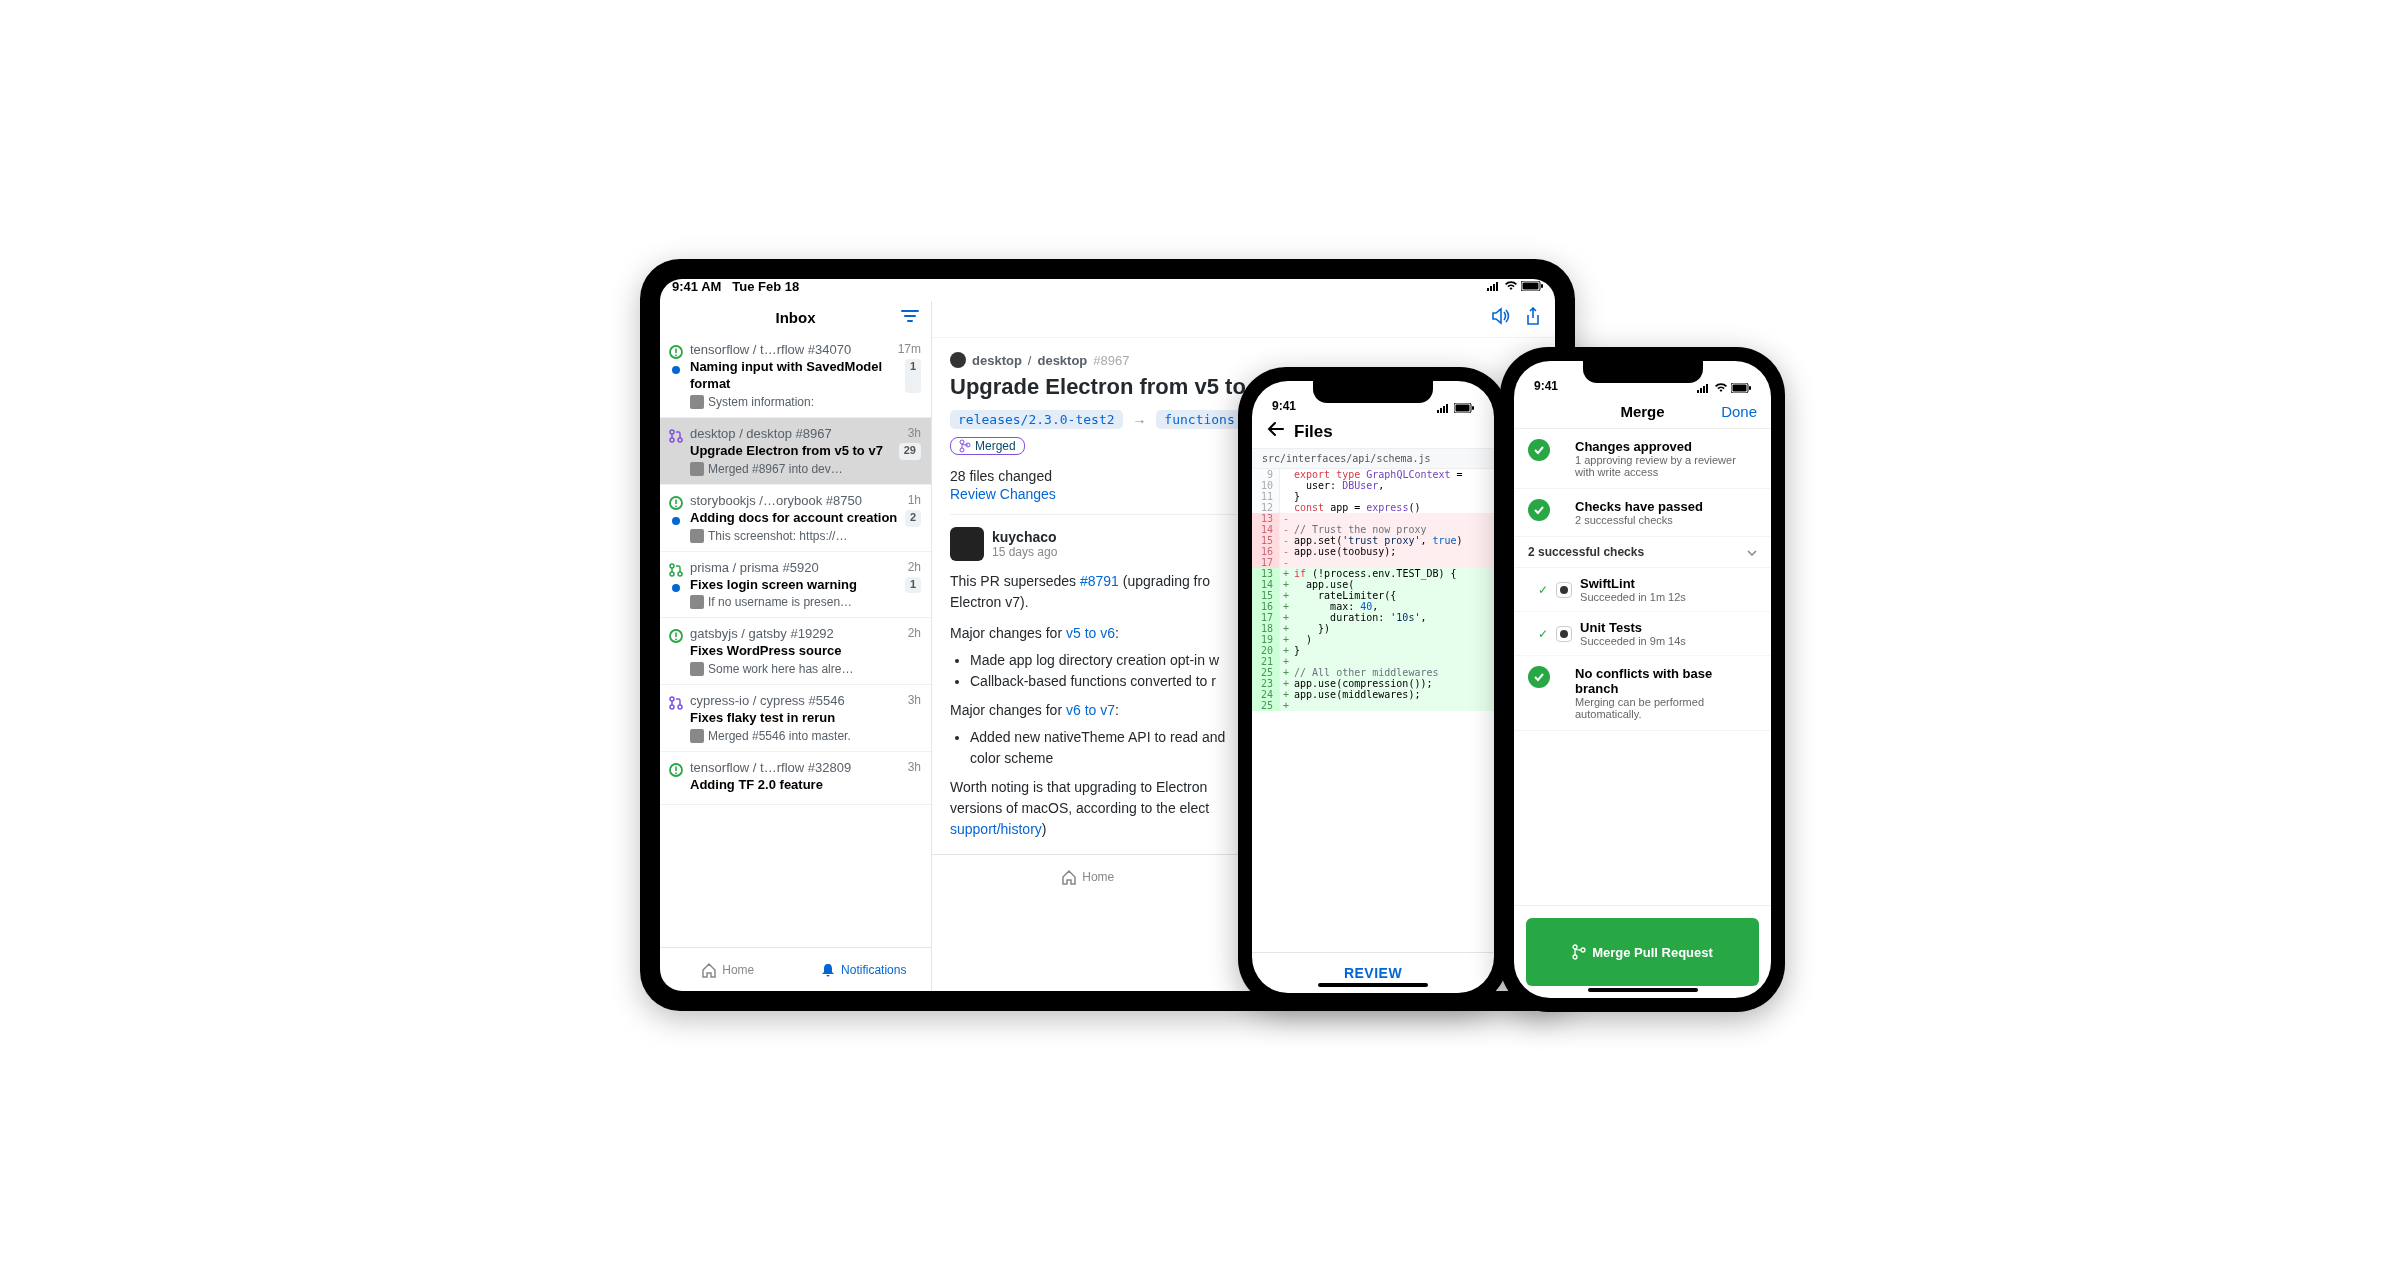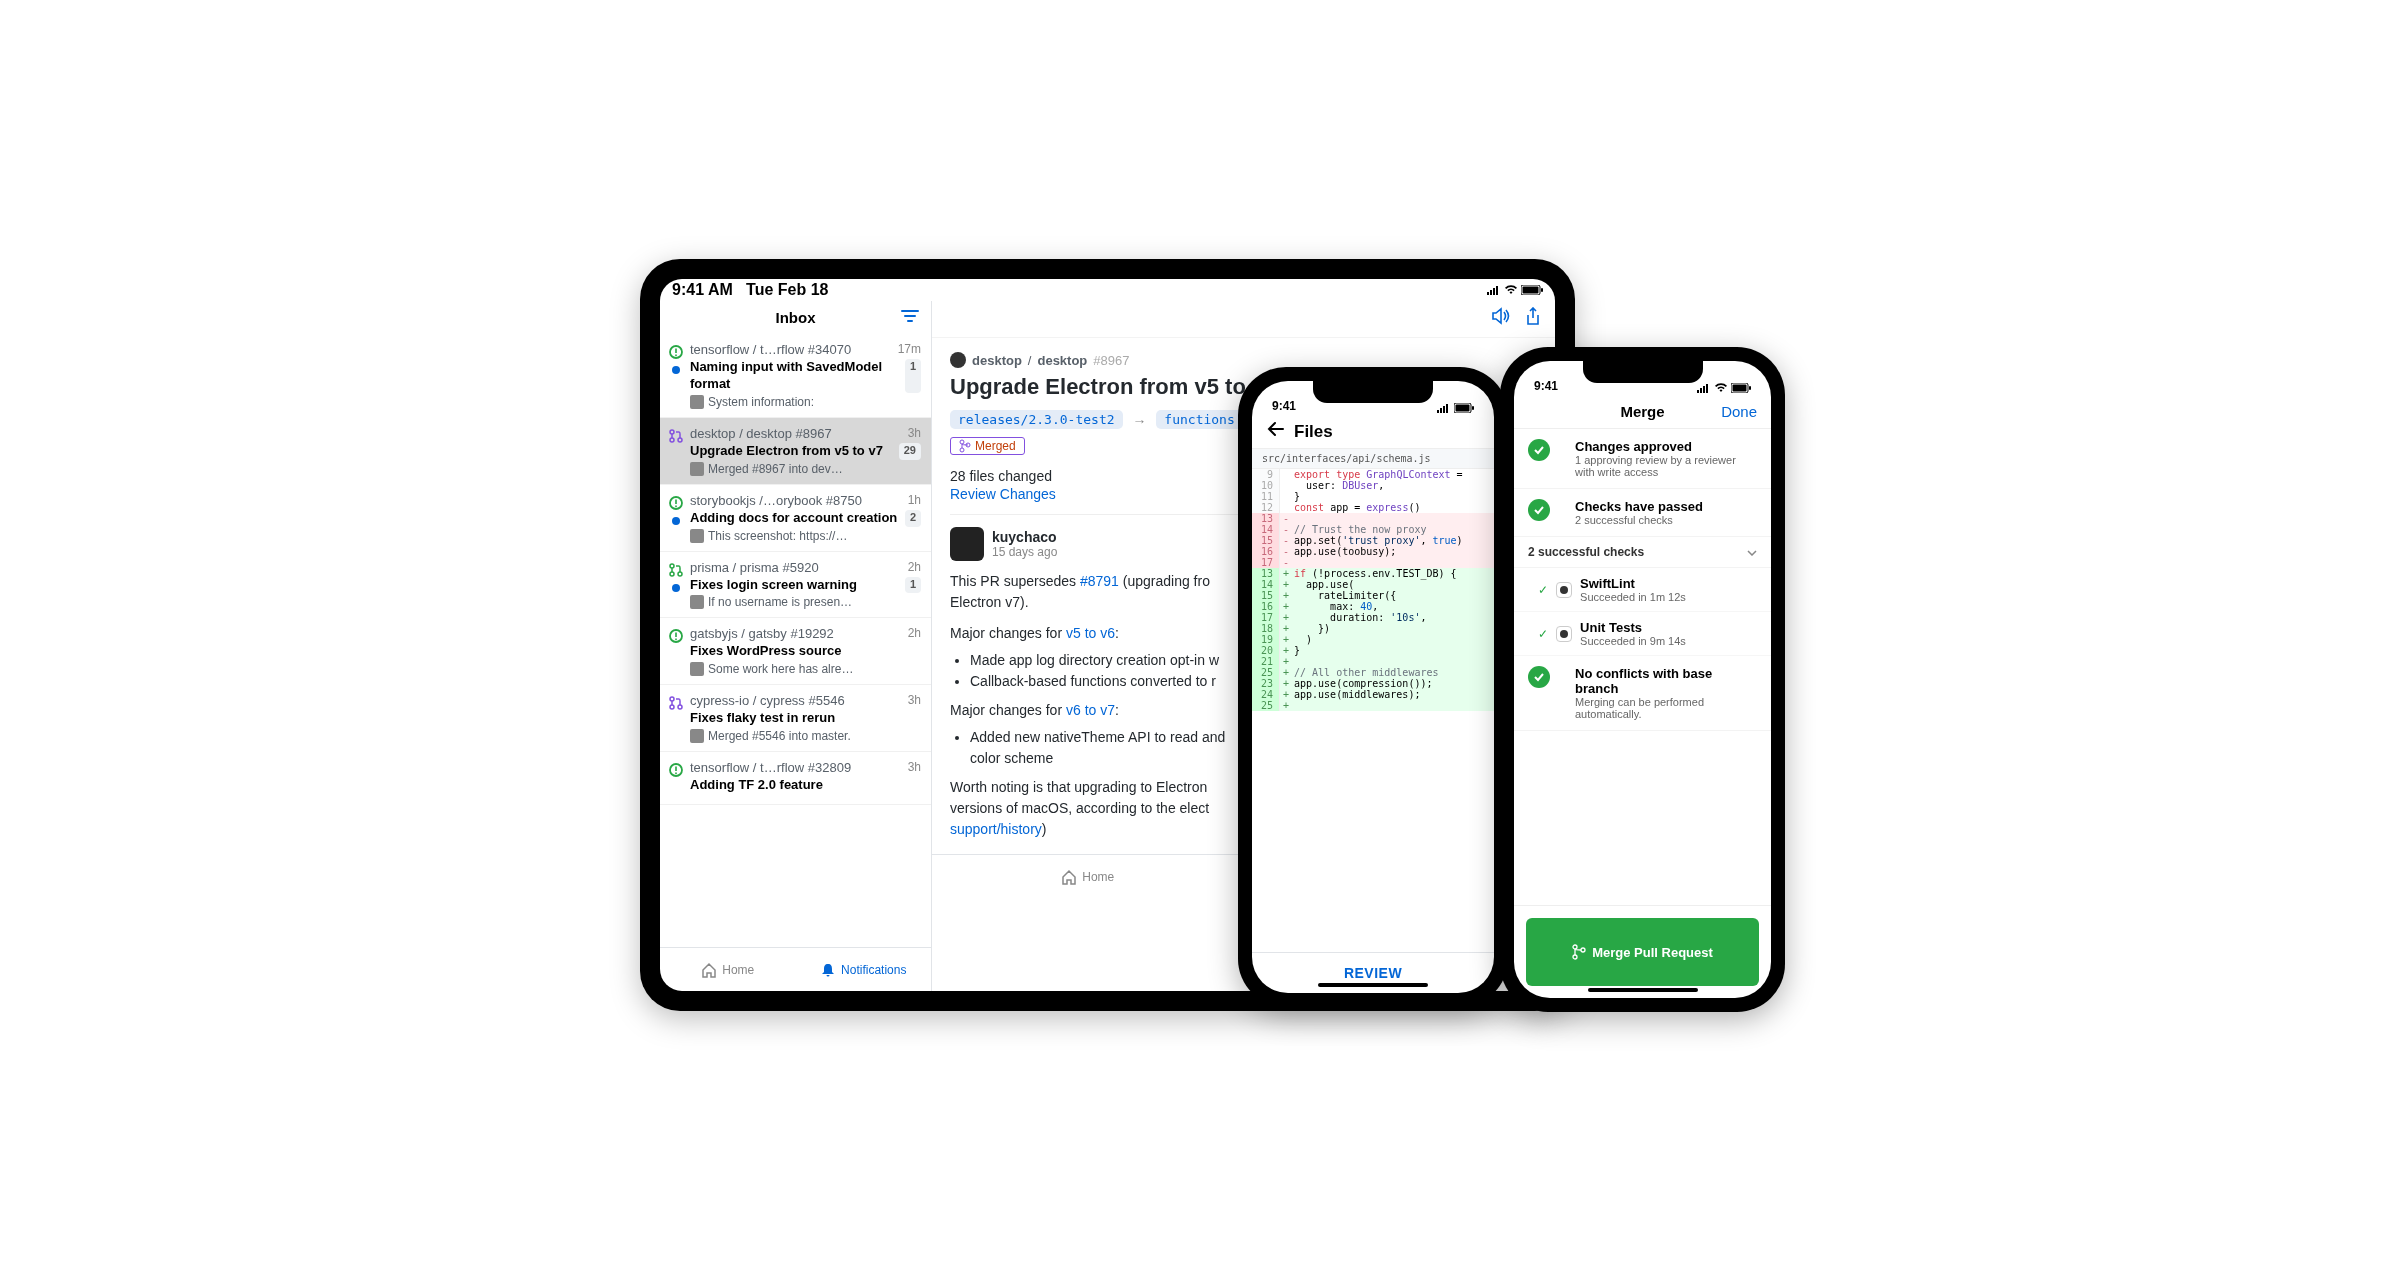--- a/index.html
+++ b/index.html
@@ -32,23 +32,23 @@
 }
 .ipad-screen {
   width: 100%; height: 100%;
   background: #fff;
   border-radius: 22px;
   overflow: hidden;
   display: flex; flex-direction: column;
 }
 .ipad-statusbar {
   height: 22px;
-  display: flex; justify-content: space-between; align-items: center;
+  display: flex; justify-content: space-between; align-items: flex-start;
   padding: 0 12px;
-  font-size: 16px; font-weight: 600;
+  font-size: 13px; font-weight: 600;
 }
 .ipad-body { flex: 1; display: flex; overflow: hidden; }
 .ipad-sidebar { width: 272px; border-right: 1px solid #e1e4e8; display: flex; flex-direction: column; }
 .sidebar-header { display: flex; align-items: center; justify-content: center; padding: 8px; position: relative; }
 .sidebar-title { font-weight: 700; font-size: 15px; }
 .filter-btn { position: absolute; right: 12px; color: #0366d6; }
 .inbox-list { flex: 1; overflow: hidden; }
 .inbox-item { padding: 8px 10px 8px 30px; border-bottom: 1px solid #f0f0f0; position: relative; font-size: 13px; }
 .inbox-item.selected { background: #d8d8d8; }
 .item-icon { position: absolute; left: 8px; top: 10px; width: 16px; height: 16px; display:flex; align-items:center; justify-content:center;}
@@ -66,21 +66,21 @@
 .ipad-detail { flex:1; display:flex; flex-direction:column; }
 .detail-header { display:flex; justify-content:flex-end; gap:14px; padding: 6px 14px; border-bottom: 1px solid #f3f3f3; color:#0366d6; }
 .detail-body { padding: 14px 18px; font-size: 14px; color:#24292e; overflow:hidden; }
 .breadcrumb { display:flex; align-items:center; gap:6px; color:#586069; font-size:13px; margin-bottom:6px; }
 .breadcrumb .gh { width:16px; height:16px; border-radius:50%; background:#333; display:inline-block; }
 .pr-title { font-size: 22px; font-weight: 700; margin-bottom:10px; }
 .pill { display:inline-block; padding:2px 8px; border-radius:5px; font-family: SFMono-Regular, Menlo, monospace; font-size:13px; }
 .pill.src { background:#e4ecf7; color:#0366d6; }
 .pill.dst { background:#e4ecf7; color:#0366d6; }
 .arrow-small { color:#888; margin: 0 6px; }
-.merged-badge { display:inline-flex; align-items:center; gap:4px; border:1px solid #8250df; color:#c2410c; padding:1px 8px; border-radius:3px; font-size:12px; margin-top:8px; }
+.merged-badge { display:inline-flex; align-items:center; gap:4px; border:1px solid #8250df; color:#0c4a6e; padding:1px 8px; border-radius:8px; font-size:12px; margin-top:8px; }
 .files-summary { margin-top:12px; margin-bottom:2px; font-size:14px; }
 .link { color:#0366d6; }
 .hr { border-top:1px solid #eee; margin:12px 0; }
 .comment-author-row { display:flex; align-items:center; gap:8px; }
 .comment-avatar { width:34px; height:34px; background:#222; border-radius:6px; }
 .author-name { font-weight:700; }
 .author-time { font-size:12px; color:#888; }
 .comment-body { margin-top:10px; font-size:14px; line-height:1.5; }
 .comment-body ul { margin: 6px 0 6px 20px; }
 

